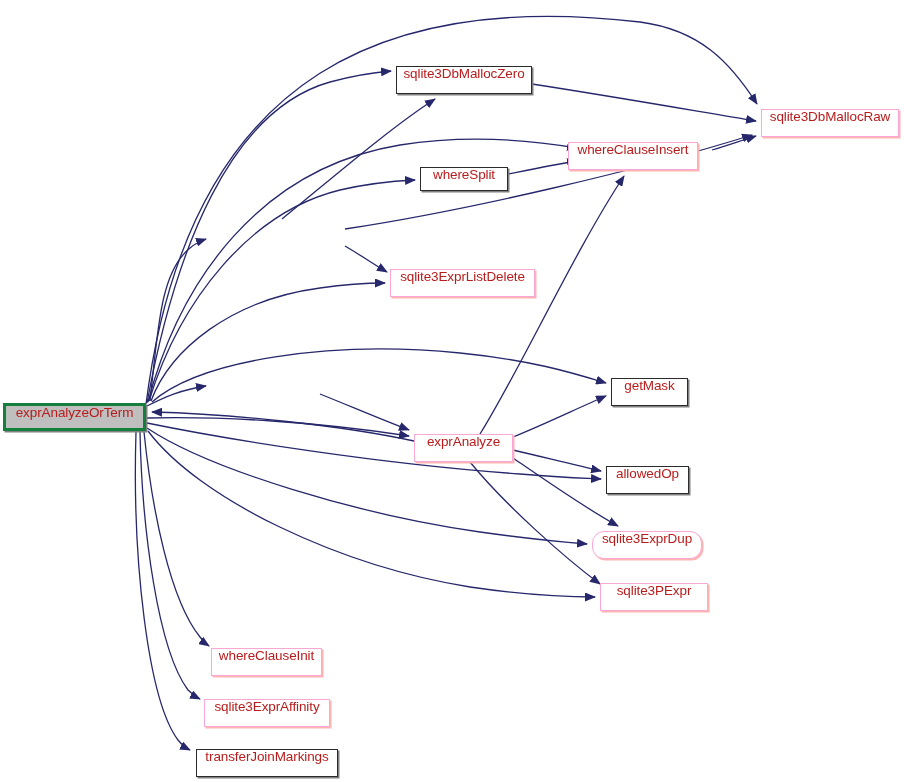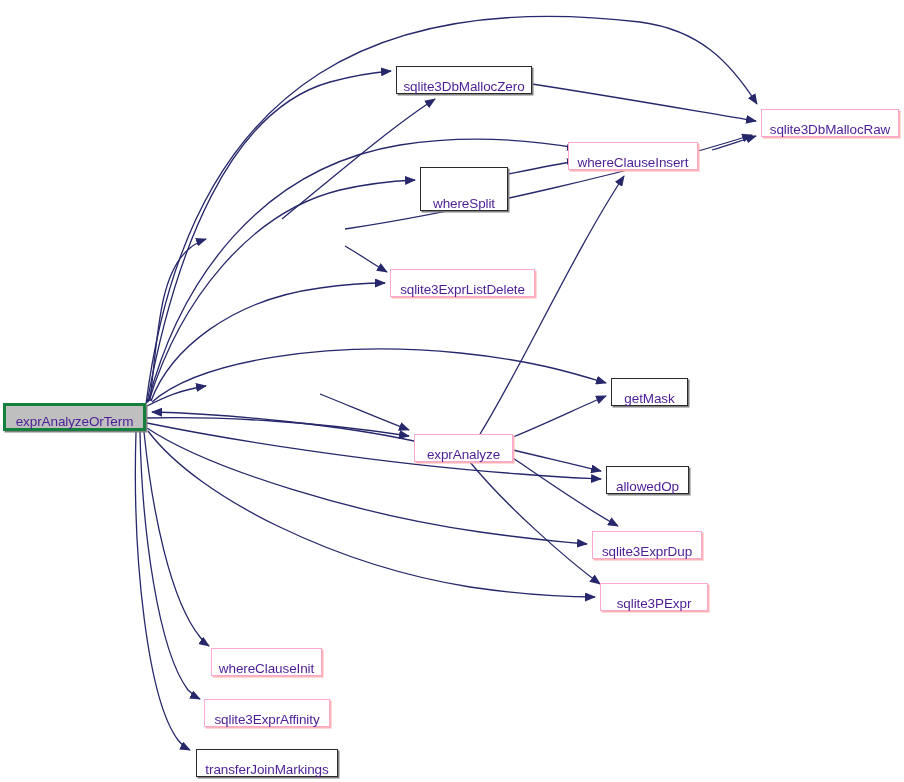--- a/index.html
+++ b/index.html
@@ -19,25 +19,25 @@
     position: absolute;
     left: 0;
     top: 0;
     width: 904px;
     height: 782px;
   }
   .node {
     position: absolute;
     box-sizing: border-box;
     display: flex;
-    align-items: flex-end;
+    align-items: flex-start;
     justify-content: center;
     font-size: 13.5px;
     line-height: 1;
-    color: #4c1d95;
+    color: #b91c1c;
     background: #ffffff;
     white-space: nowrap;
     letter-spacing: -0.1px;
     z-index: 5;
   }
   .node-black {
     border: 1px solid #2b2b2b;
     box-shadow: 1.5px 1.5px 0 0 #808080;
   }
   .node-red {
@@ -134,21 +134,21 @@
   </div>
 
   <div class="node node-red" style="left:761px; top:109px; width:138px; height:28px;">
     <span class="node-label">sqlite3DbMallocRaw</span>
   </div>
 
   <div class="node node-red" style="left:568px; top:142px; width:130px; height:28px;">
     <span class="node-label">whereClauseInsert</span>
   </div>
 
-  <div class="node node-black" style="left:420px; top:167px; width:88px;  height:44px;">
+  <div class="node node-black" style="left:420px; top:167px; width:88px;  height:24px;">
     <span class="node-label">whereSplit</span>
   </div>
 
 
   <div class="node node-red" style="left:390px; top:269px; width:145px; height:28px;">
     <span class="node-label">sqlite3ExprListDelete</span>
   </div>
 
 
   <div class="node node-black" style="left:611px; top:378px; width:77px;  height:28px;">
@@ -156,21 +156,21 @@
   </div>
 
   <div class="node node-red" style="left:414px; top:434px; width:99px;  height:28px;">
     <span class="node-label">exprAnalyze</span>
   </div>
 
   <div class="node node-black" style="left:606px; top:466px; width:83px;  height:28px;">
     <span class="node-label">allowedOp</span>
   </div>
 
-  <div class="node node-red" style="left:592px; top:531px; width:110px; height:28px;">
+  <div class="node node-red" style="left:592px; top:531px; width:110px; height:28px;border-radius:12px;">
     <span class="node-label">sqlite3ExprDup</span>
   </div>
 
   <div class="node node-red" style="left:600px; top:583px; width:108px;  height:28px;">
     <span class="node-label">sqlite3PExpr</span>
   </div>
 
   <div class="node node-red" style="left:211px; top:648px; width:111px; height:28px;">
     <span class="node-label">whereClauseInit</span>
   </div>

